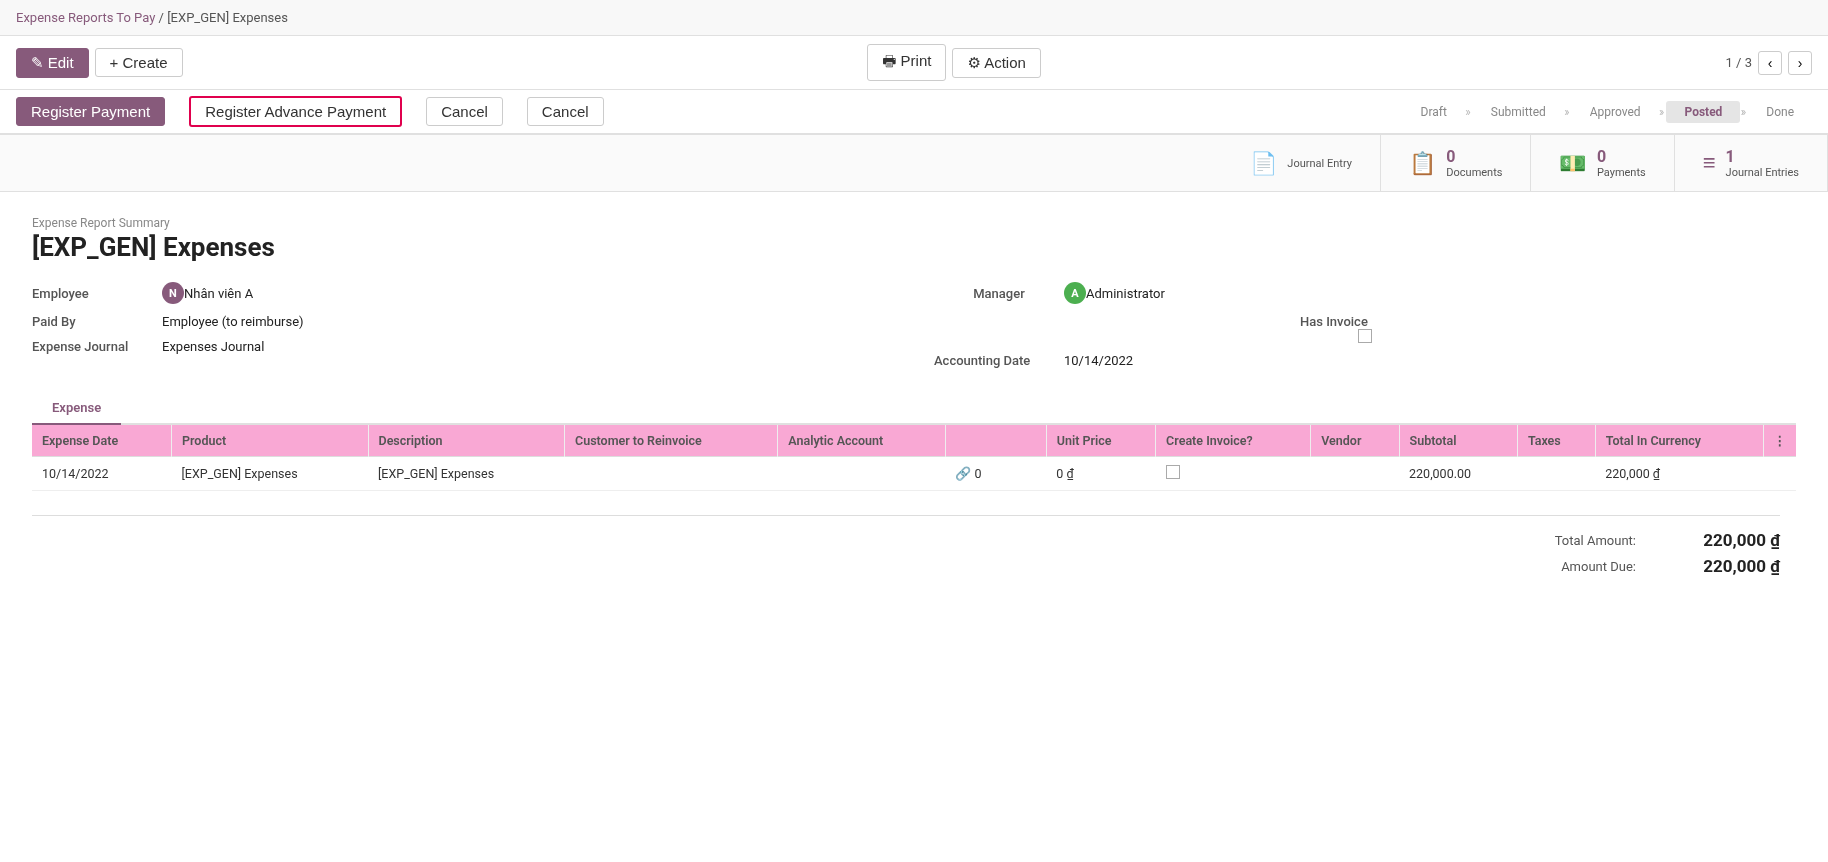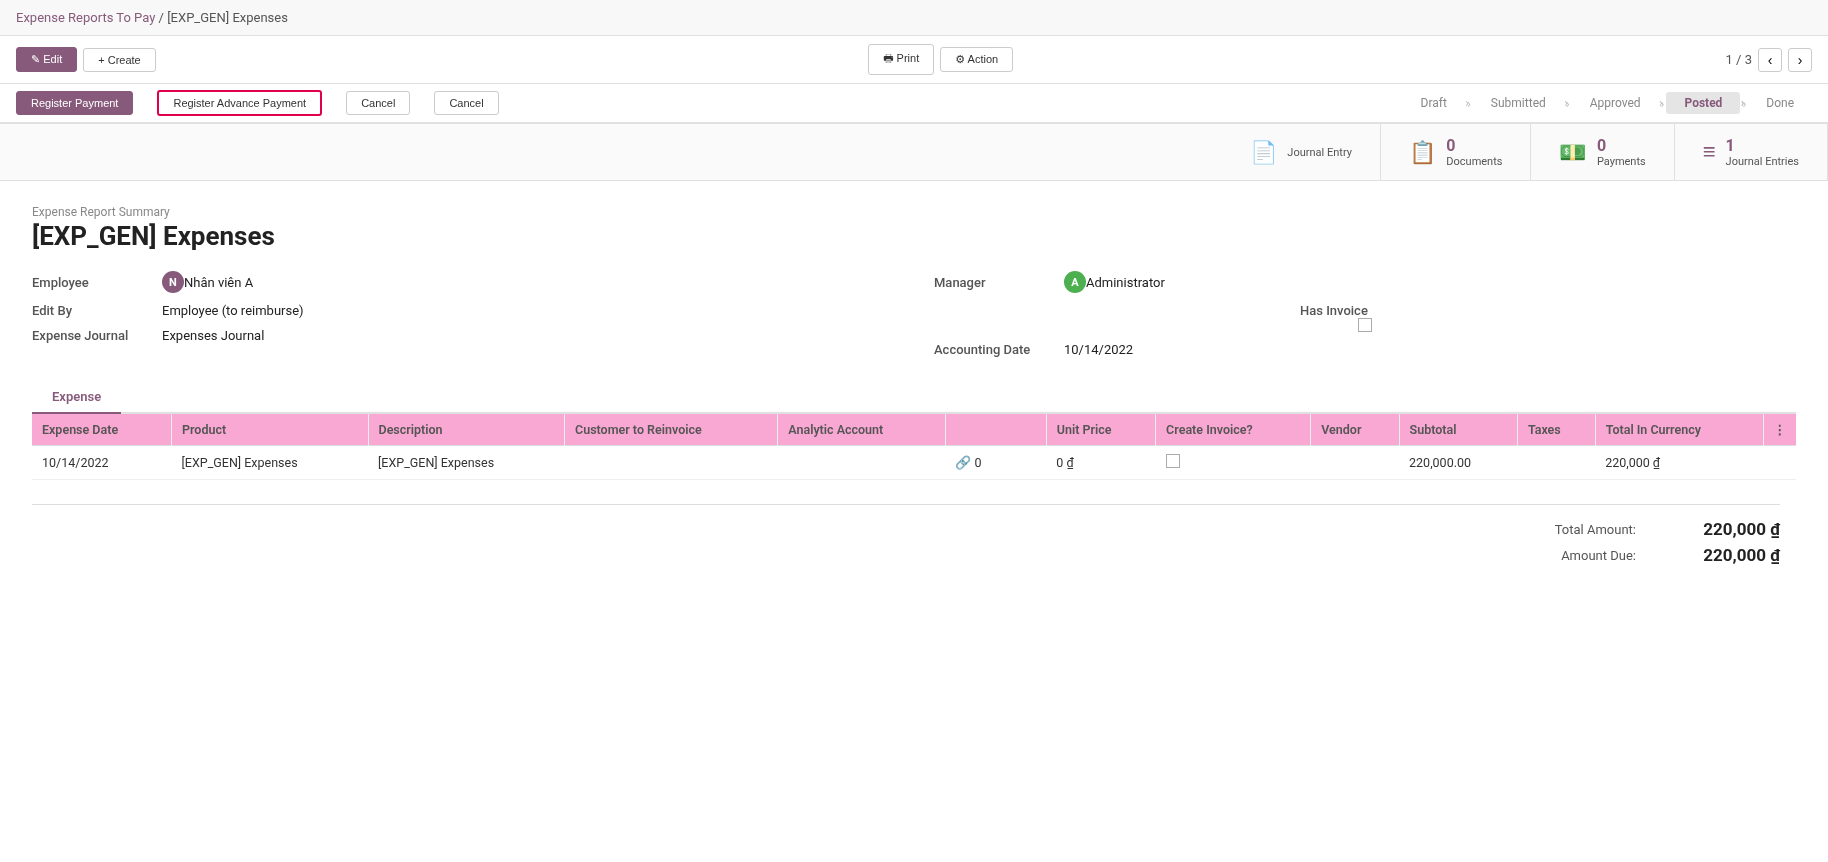--- a/index.html
+++ b/index.html
@@ -23,21 +23,21 @@
       padding: 8px 16px;
       border-bottom: 1px solid #e0e0e0;
       gap: 6px;
       background: #fff;
     }
     .btn {
       padding: 5px 14px;
       border: 1px solid #ccc;
       border-radius: 3px;
       cursor: pointer;
-      font-size: 11px;
+      font-size: 15px;
       background: #fff;
       color: #333;
     }
     .btn-primary {
       background: #875a7b;
       color: #fff;
       border-color: #875a7b;
     }
     .btn-outlined-red {
       border: 2px solid #e0004d;
@@ -277,31 +277,31 @@
 
   <div class="fields-grid">
 
     <div>
       <div class="field-row" style="margin-bottom:10px;">
         <span class="field-label">Employee</span>
         <span class="avatar-circle avatar-n">N</span>
         <span class="field-value">Nhân viên A</span>
       </div>
       <div class="field-row" style="margin-bottom:10px;">
-        <span class="field-label">Edit By</span>
+        <span class="field-label">Paid By</span>
         <span class="field-value">Employee (to reimburse)</span>
       </div>
       <div class="field-row">
         <span class="field-label">Expense Journal</span>
         <span class="field-value">Expenses Journal</span>
       </div>
     </div>
 
     <div>
-      <div class="field-row" style="margin-bottom:10px;">
+      <div class="field-row" style="margin-bottom:10px;text-align:center;">
         <span class="field-label">Manager</span>
         <span class="avatar-circle avatar-a">A</span>
         <span class="field-value">Administrator</span>
       </div>
       <div class="field-row" style="margin-bottom:10px;flex-direction:column;">
         <span class="field-label">Has Invoice</span>
         <span class="checkbox-fake"></span>
       </div>
       <div class="field-row">
         <span class="field-label">Accounting Date</span>

